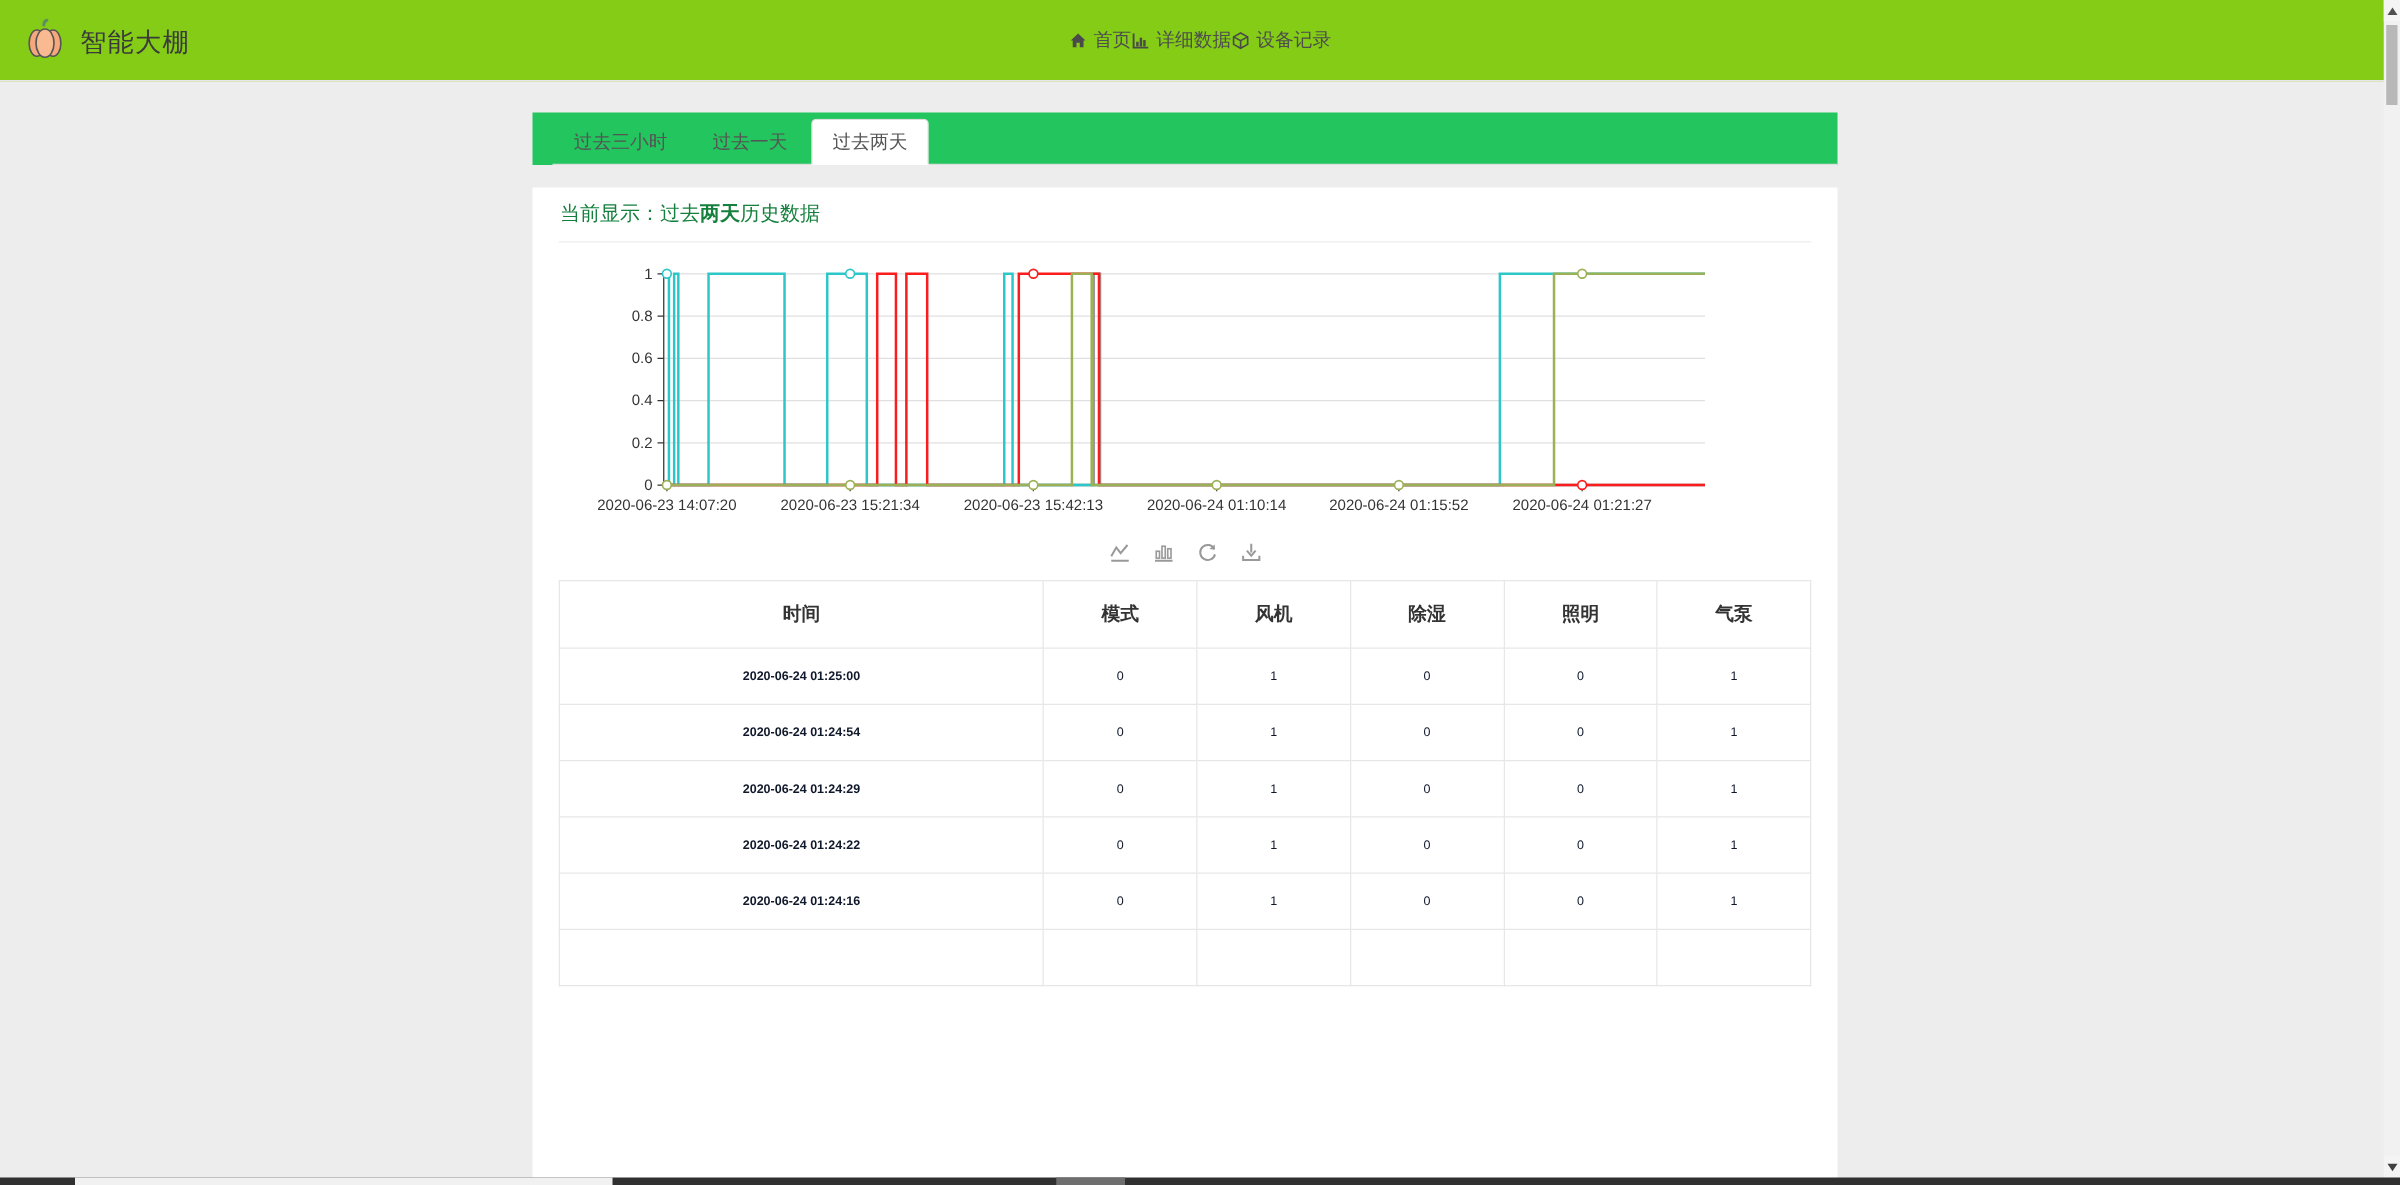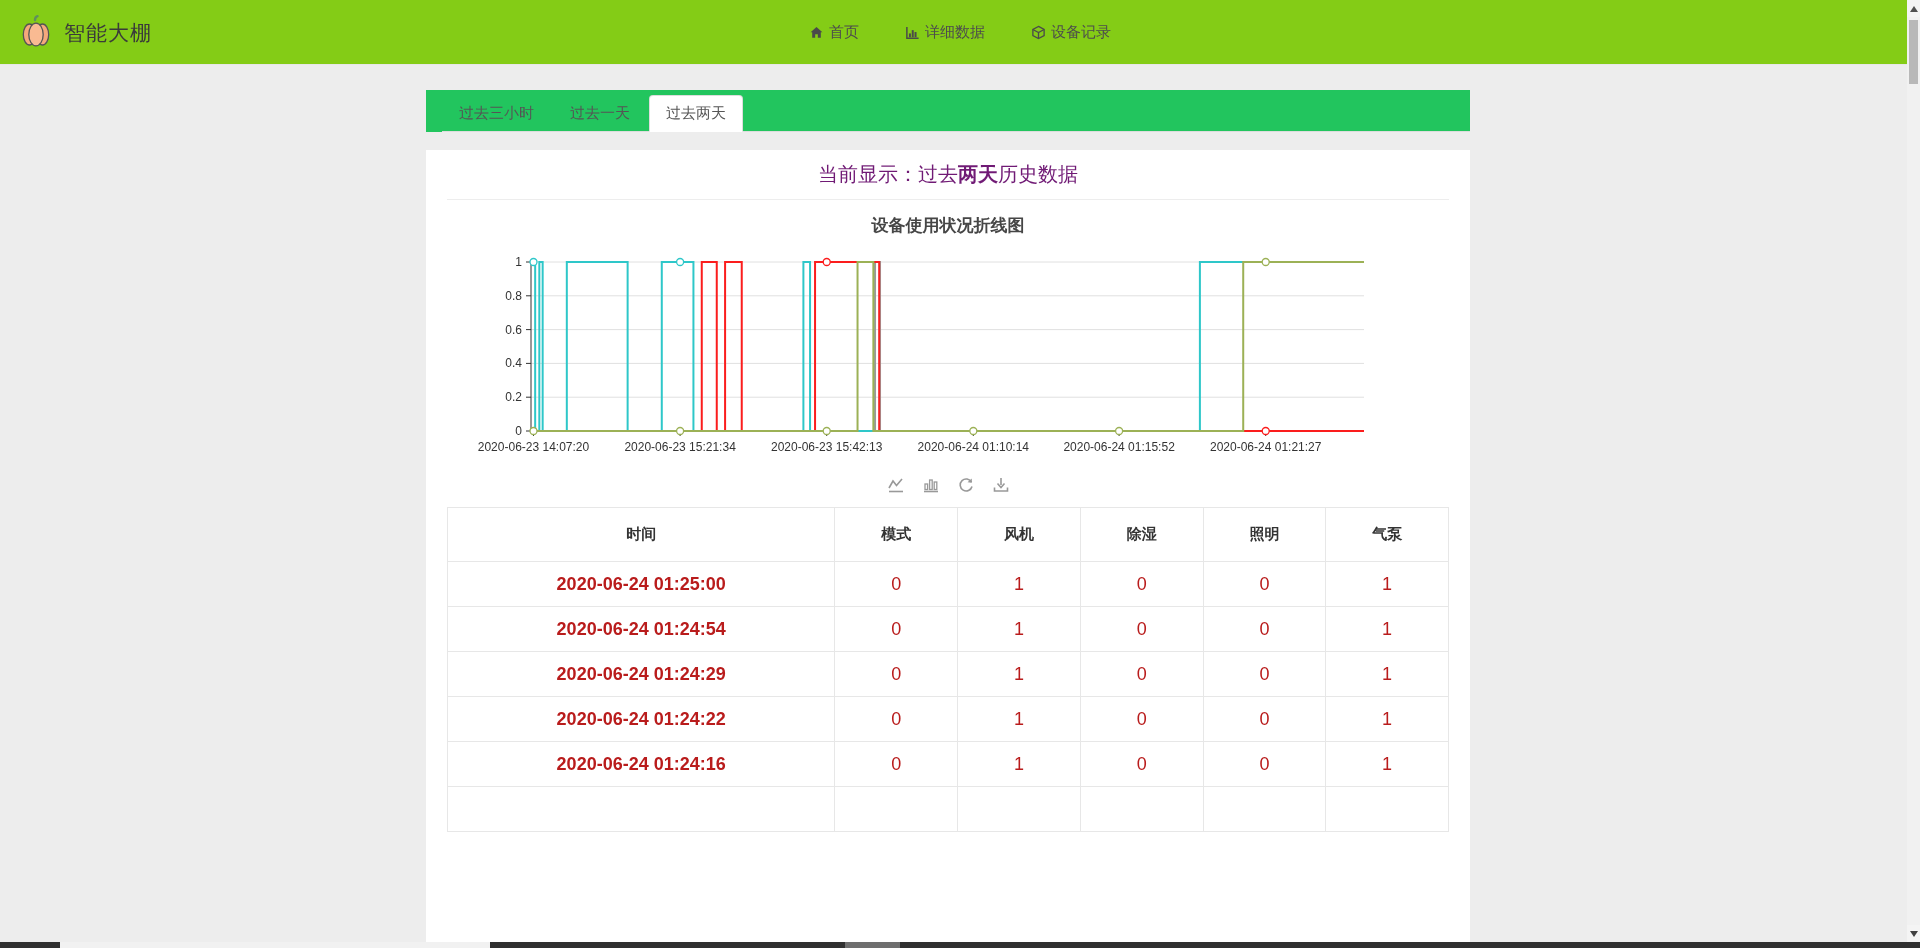--- a/index.html
+++ b/index.html
@@ -5,50 +5,50 @@
   * { margin:0; padding:0; box-sizing:border-box; }
   html,body { width:1920px; height:948px; overflow:hidden; }
   body { position:relative; background:#ededed; font-family:"Liberation Sans",sans-serif; color:#333; }
 
   
   .navbar { position:absolute; top:0; left:0; width:1920px; height:65px; background:#84cc16;
             border-bottom:1px solid #e7e7e7; z-index:5; }
   .brand { position:absolute; left:18px; top:13px; display:flex; align-items:center; gap:10px; }
   .brand-title { font-size:21px; color:#3a3a3a; letter-spacing:1px; }
   .topnav { position:absolute; left:0; right:0; top:0; height:65px; display:flex;
-            justify-content:center; align-items:center; gap:46px; }
+            justify-content:center; align-items:center; }
   .nav-item { display:flex; align-items:center; gap:5px; font-size:15px; color:#4d4d4d; cursor:pointer; }
   .nav-item svg { display:block; }
 
   
   .main { position:absolute; left:426px; top:90px; width:1044px; }
 
   
   .tabs-card { background:#22c55e; padding:5px 0 0 16px; }
   .nav-tabs { display:flex; border-bottom:1px solid #ddd; list-style:none; }
   .tab { padding:8px 16px; margin-right:2px; margin-bottom:-1px; font-size:15px; color:#555;
          border:1px solid transparent; border-radius:4px 4px 0 0; cursor:pointer; }
   .tab.active { background:#fff; border-color:#ddd #ddd transparent #ddd; }
 
   
   .panel { margin-top:18px; background:#fff; padding:0 21px 60px 21px; min-height:820px; }
-  .panel-heading { padding:11px 1px; font-size:20px; color:#701a75; border-bottom:1px solid #ededed;text-align:center; }
+  .panel-heading { padding:11px 1px; font-size:16px; color:#15803d; border-bottom:1px solid #ededed; }
   .panel-heading .hl { font-weight:bold; }
 
   .chart-title { margin-top:14px; text-align:center; font-size:17px; font-weight:bold; color:#464646; }
   .chart-svg { display:block; width:1002px; height:228px; margin-top:4px; }
 
   .toolbox { display:flex; justify-content:center; gap:15px; margin:6px 0 12px 0; }
   .toolbox .tool { width:20px; height:20px; cursor:pointer; }
 
   
   table.dev { width:100%; border-collapse:collapse; margin-top:8px; table-layout:fixed; }
   table.dev th, table.dev td { border:1px solid #e7e7e7; text-align:center; vertical-align:middle; }
   table.dev th { height:54px; font-size:15px; font-weight:bold; color:#333; }
-  table.dev td { height:45px; font-size:18px; color:#b91c1c; }
+  table.dev td { height:45px; font-size:10px; color:#0f172a; }
   table.dev td.time { font-weight:bold; }
 
   
   .vscroll { position:absolute; top:0; right:0; width:13px; height:948px; background:#f1f1f1; z-index:50; }
   .vscroll .arr { position:absolute; left:0; width:13px; height:17px; background:#f4f4f4;
                   display:flex; align-items:center; justify-content:center; cursor:pointer; }
   .vscroll .arr.up { top:0; }
   .vscroll .arr.down { bottom:6px; }
   .tri-up { width:0; height:0; border-left:4px solid transparent; border-right:4px solid transparent;
             border-bottom:6px solid #505050; }
@@ -115,21 +115,20 @@
       <div class="tab">过去一天</div>
       <div class="tab active">过去两天</div>
     </div>
   </div>
 
   <div class="panel">
     <div class="panel-heading">
       <span>当前显示：过去</span><span class="hl">两天</span><span>历史数据</span>
     </div>
 
-    <div class="chart-title">设备使用状况折线图</div>
 
     <svg id="chart" class="chart-svg" viewBox="0 0 1002 228">
         <line x1="84" x2="917" y1="156.2" y2="156.2" stroke="#e0e0e0" stroke-width="1"></line>
         <line x1="84" x2="917" y1="122.39999999999999" y2="122.39999999999999" stroke="#e0e0e0" stroke-width="1"></line>
         <line x1="84" x2="917" y1="88.60000000000001" y2="88.60000000000001" stroke="#e0e0e0" stroke-width="1"></line>
         <line x1="84" x2="917" y1="54.79999999999998" y2="54.79999999999998" stroke="#e0e0e0" stroke-width="1"></line>
         <line x1="84" x2="917" y1="21" y2="21" stroke="#e0e0e0" stroke-width="1"></line>
         <line x1="84" x2="917" y1="190" y2="190" stroke="#333333" stroke-width="1"></line>
         <line x1="84" x2="84" y1="21" y2="190" stroke="#333333" stroke-width="1"></line>
         <line x1="79" x2="84" y1="190" y2="190" stroke="#333333" stroke-width="1"></line>

